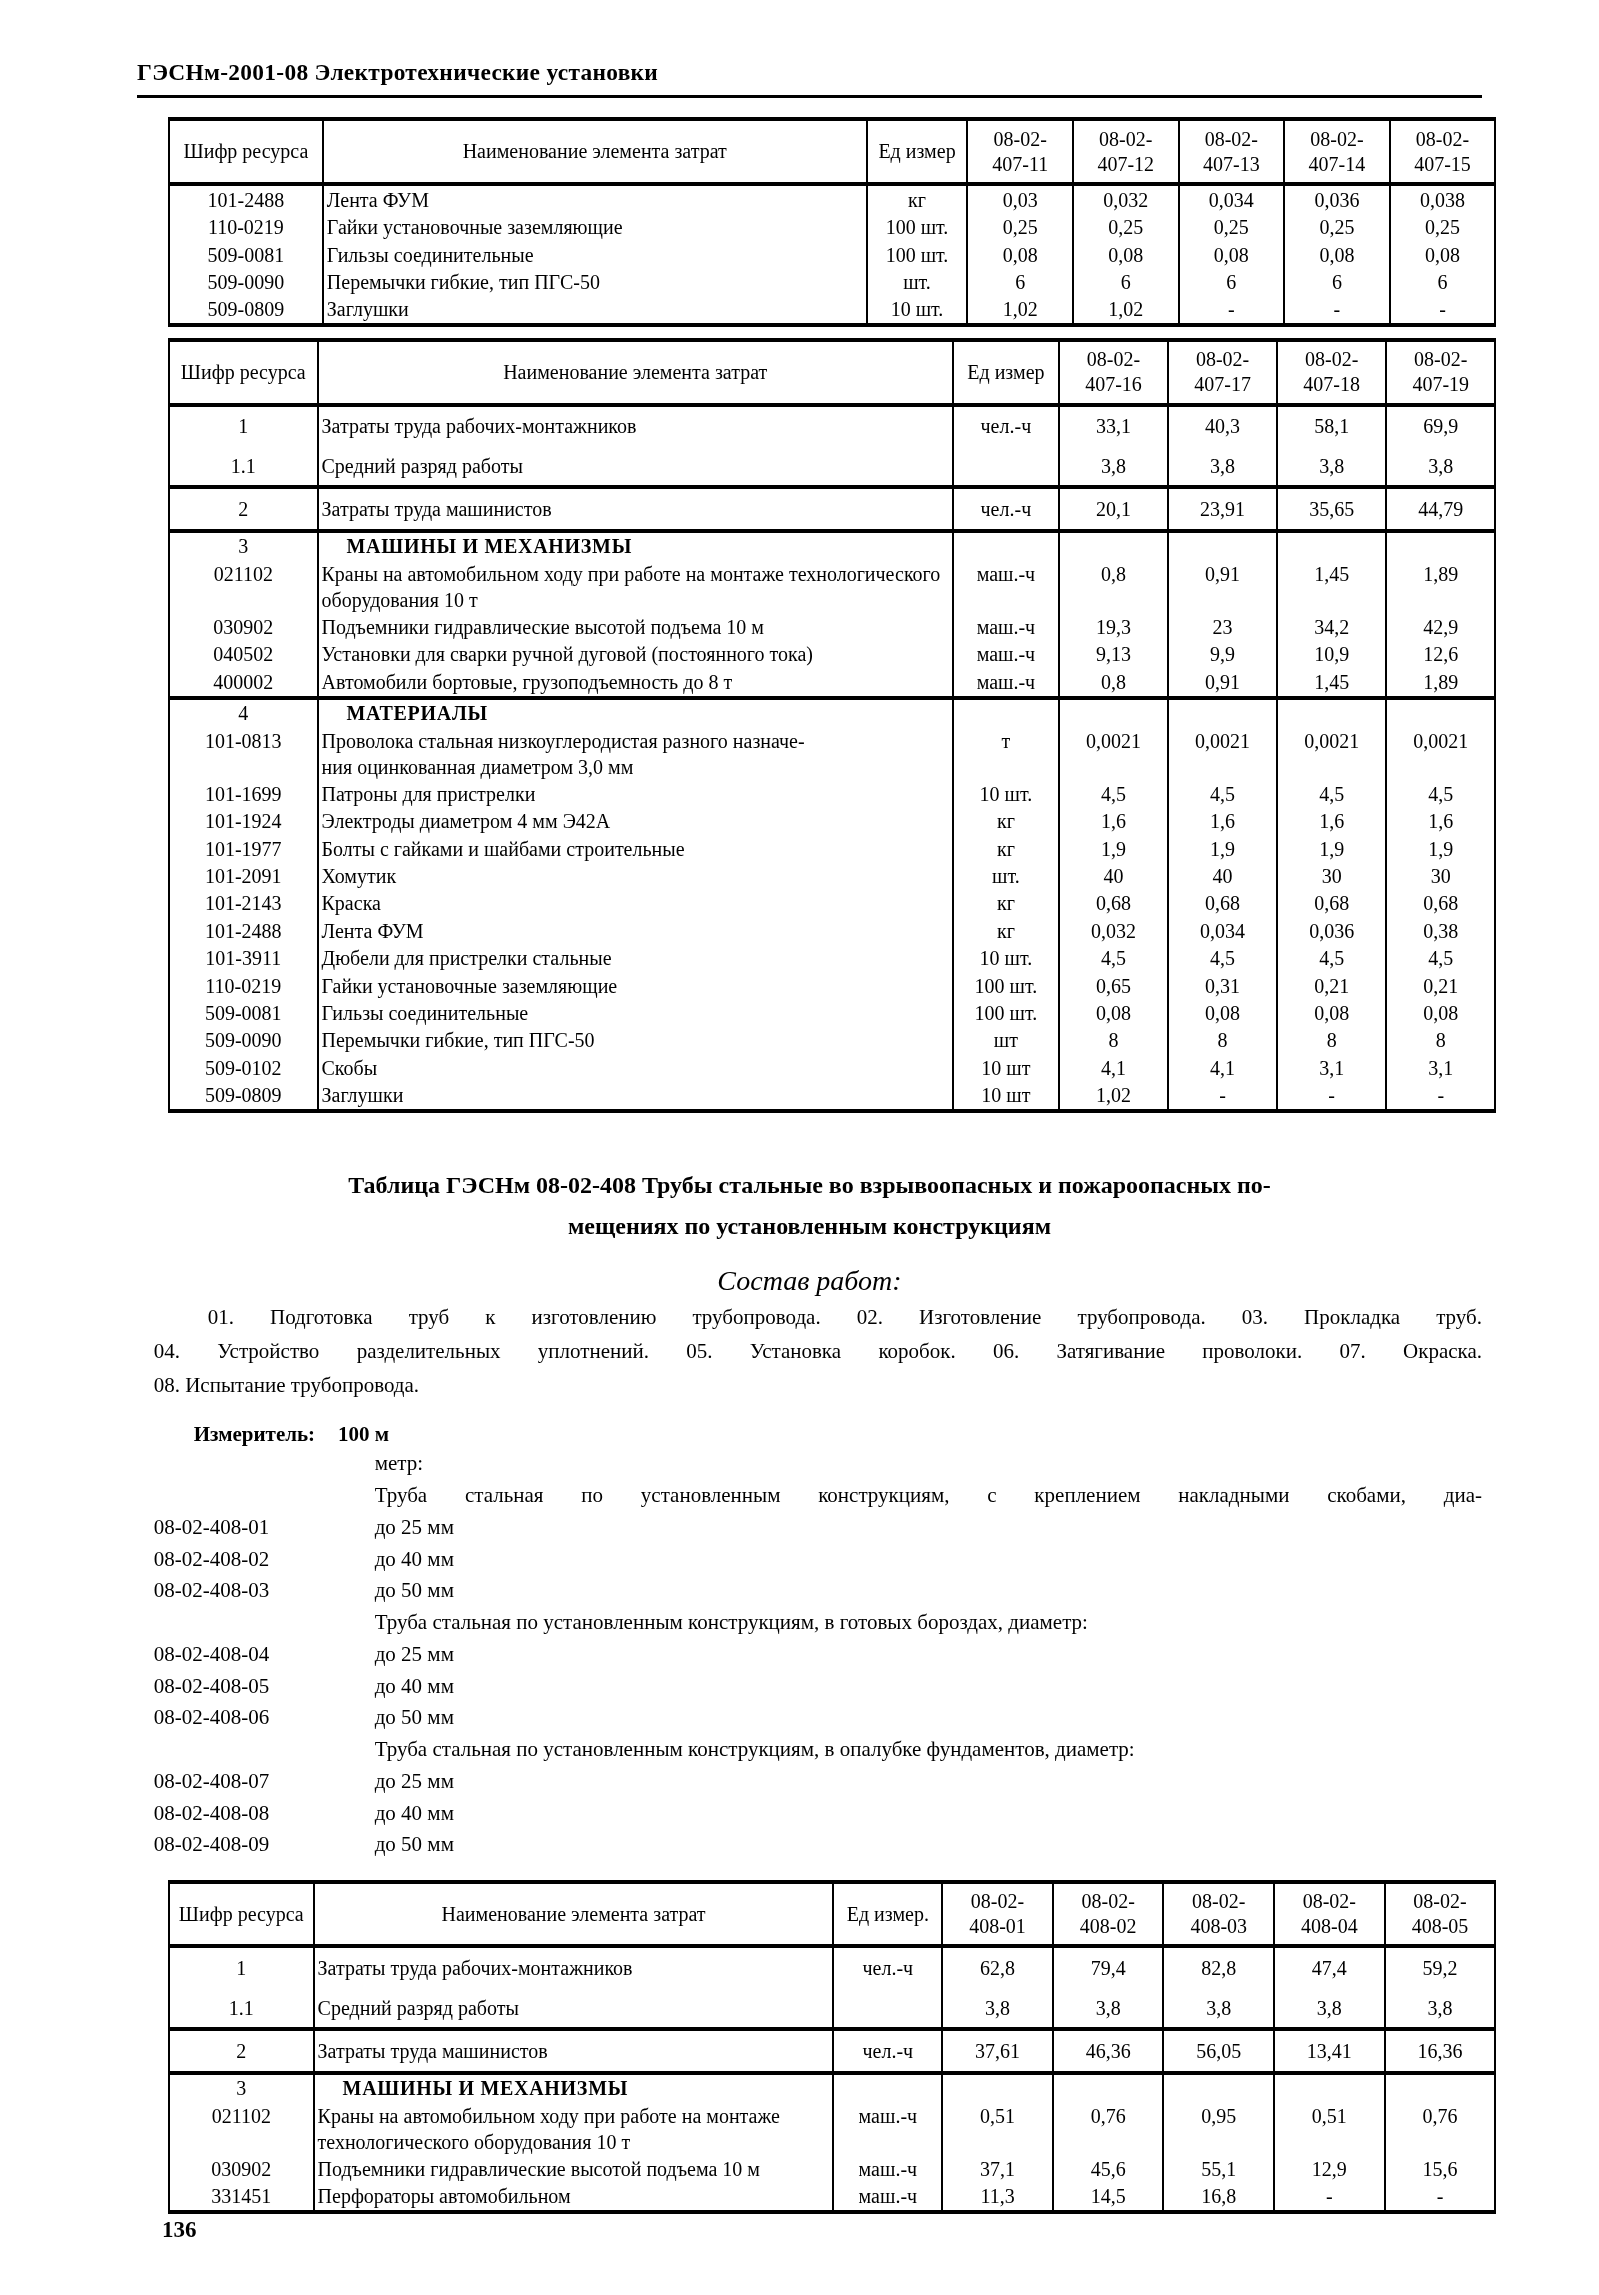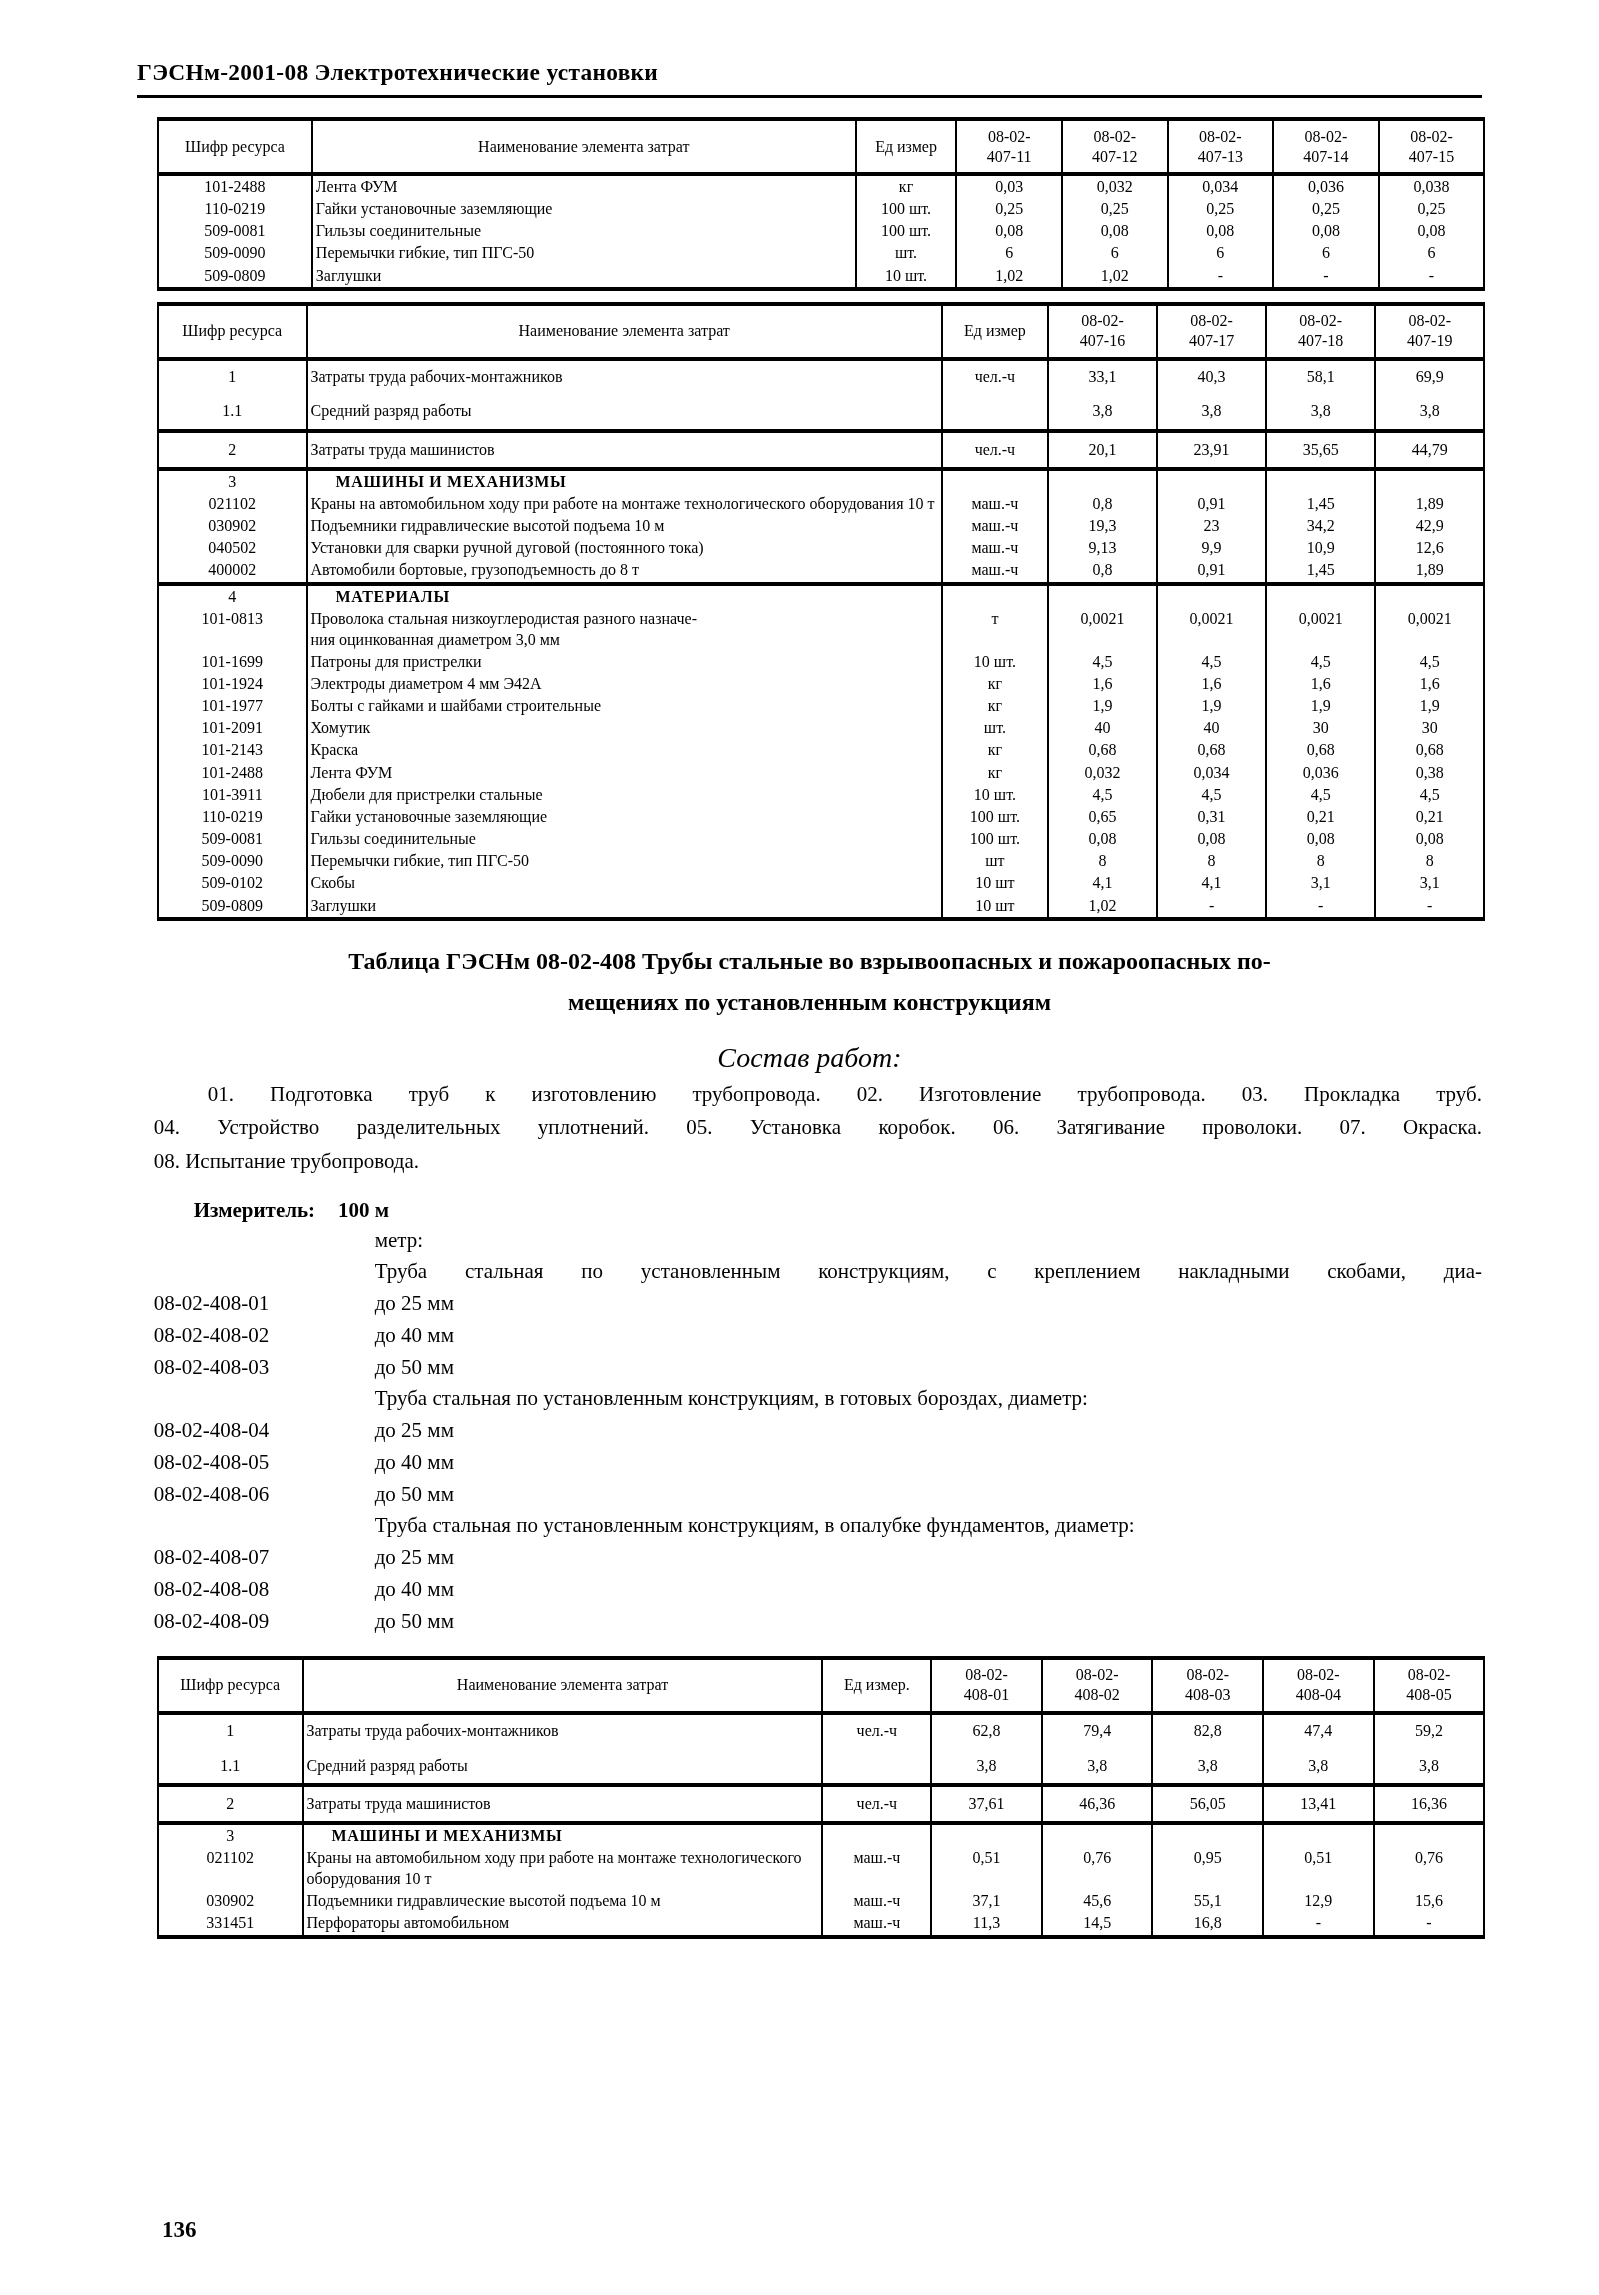--- a/index.html
+++ b/index.html
@@ -10,42 +10,42 @@
     position: relative; box-sizing: border-box;
     padding: 59px 117px 0 137px;
     overflow: hidden;
   }
   .doc-header { font-size: 23.4px; font-weight: bold; letter-spacing: 0.3px; }
   .rule { border: none; border-top: 3.3px solid #000; margin: 9.4px 0 0 0; }
 
   .content-indent { margin-left: 16.7px; }
 
   table.t {
-    width: calc(100% - 16.7px); margin-left: 20px;
+    width: calc(100% - 16.7px); margin-left: 31px;
     border-collapse: collapse; table-layout: fixed;
-    font-size: 16px; line-height: 1.3;
+    font-size: 20px; line-height: 1.3;
     border: 2.7px solid #000; border-top-width: 4.7px; border-bottom-width: 4.7px;
   }
   table.t1 { margin-top: 19px; }
   table.t2 { margin-top: 10.7px; }
   table.t3 { margin-top: 20px; }
   .t th, .t td { border-left: 2px solid #000; border-right: 2px solid #000; }
   .t thead th {
     border-bottom: 4.7px solid #000;
     font-weight: normal; text-align: center; vertical-align: middle;
     white-space: pre-line; padding: 5.4px 4px; line-height: 1.25;
   }
   .t td { text-align: center; vertical-align: top; padding: 0.7px 5.4px; }
   .t td.name { text-align: left; padding-left: 3px; white-space: pre-line; }
   .t tr.sep td { border-top: 4px solid #000; }
   .t tr.section td.name { font-weight: bold; padding-left: 28px; letter-spacing: 0.7px; }
   .t tr.tall td { padding-top: 6.7px; padding-bottom: 6.7px; }
 
   .h408 {
-    margin-top: 20px; font-size: 24px; font-weight: bold;
+    margin-top: 52px; font-size: 24px; font-weight: bold;
     text-align: center; white-space: pre-line; line-height: 1.7;
   }
   .sostav-label { margin-top: 19px; text-align: center; font-style: italic; font-size: 28px; }
   .par { margin-top: 4px; font-size: 21px; line-height: 1.6; }
   .par .jl { text-align: justify; text-align-last: justify; }
   .par .indent { text-indent: 54px; }
   .meter { margin-top: 20px; font-size: 21px; font-weight: bold; padding-left: 40px; }
   .meter .val { margin-left: 23px; }
 
   .mlist { font-size: 21px; line-height: 1.45; }

